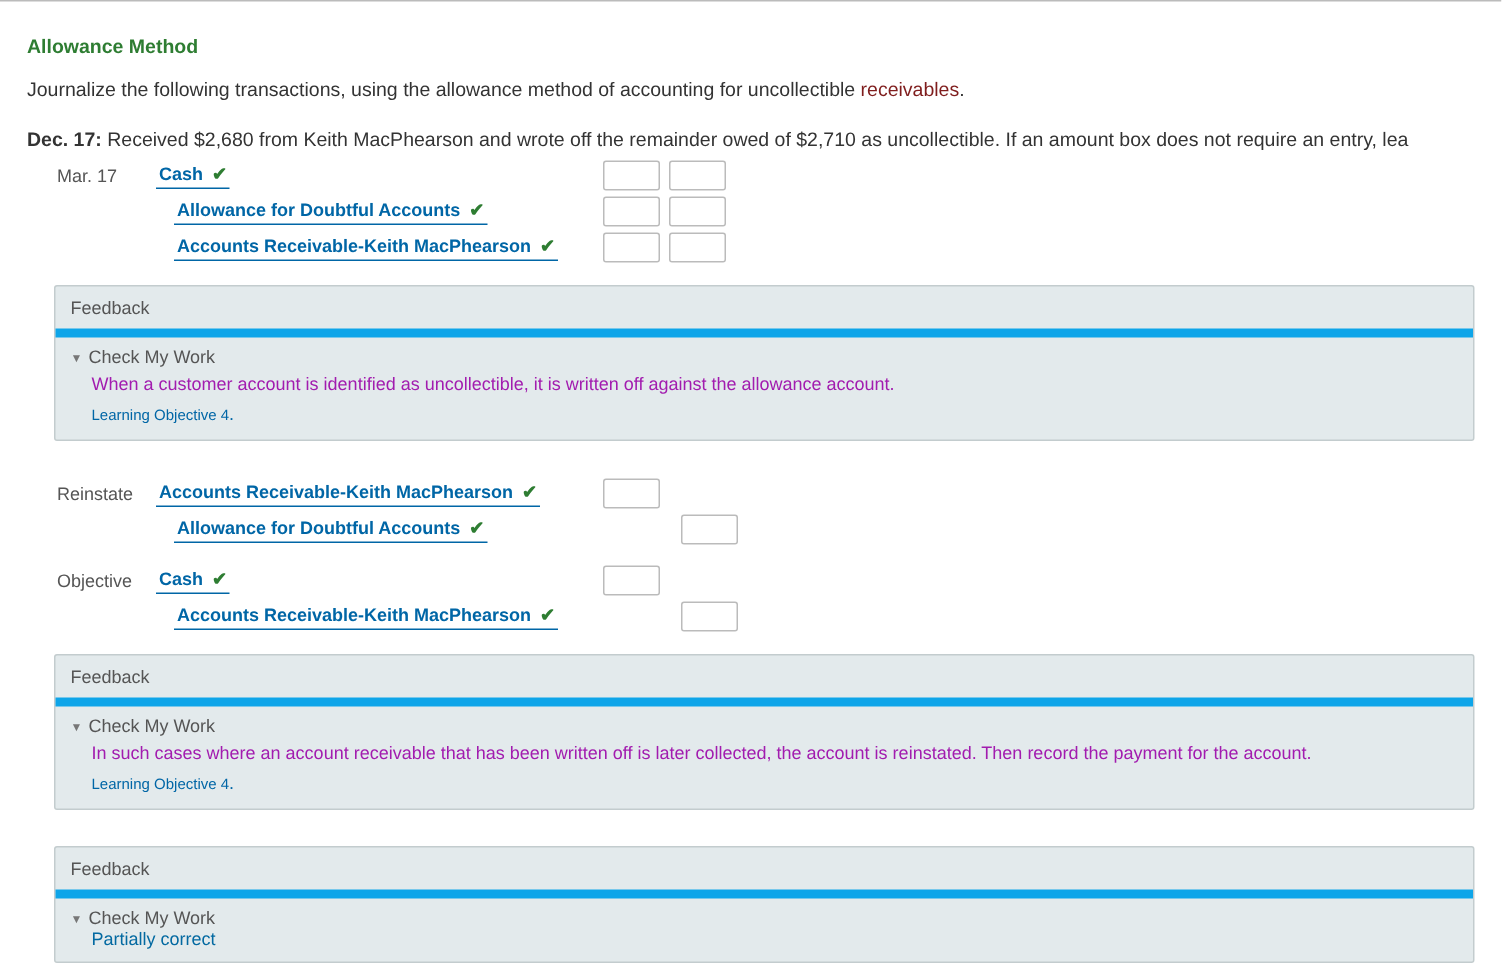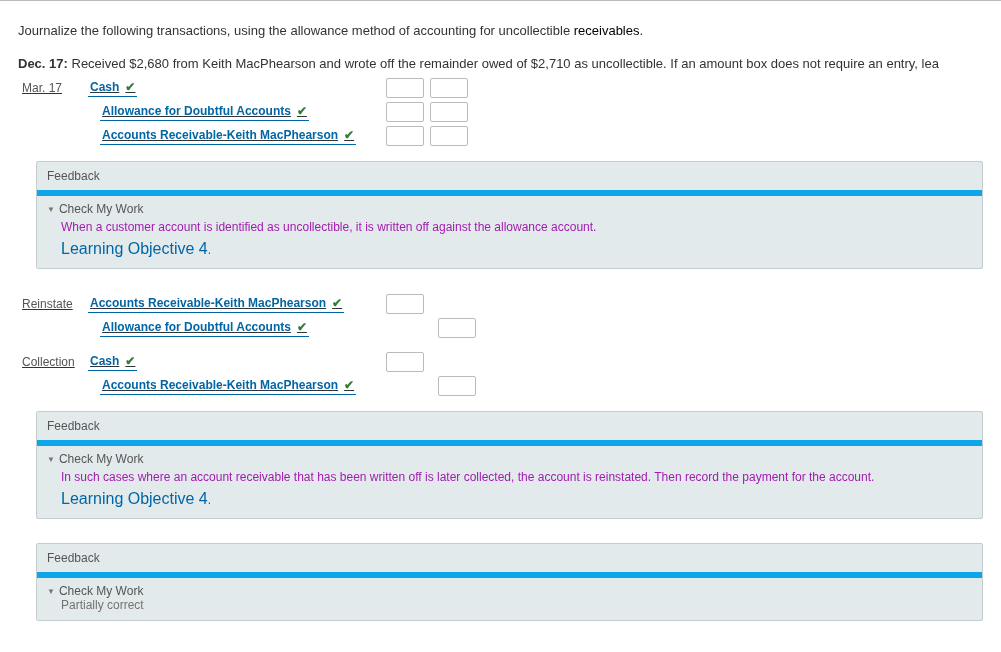--- a/index.html
+++ b/index.html
@@ -18,30 +18,29 @@
   .section-title {
     color: #2e7d32;
     font-weight: bold;
     font-size: 13px;
     margin: 0 0 14px 0;
   }
   .instruction {
     margin: 0 0 18px 0;
     font-size: 13px;
   }
-  .green-link { color: #000000; }
+  .green-link { color: #7f1d1d; }
   .txn-head {
     font-size: 13px;
     margin: 0 0 6px 0;
   }
   .txn-head .date-bold { font-weight: bold; }
   .journal-block {
-    margin-left: 4px;
+    margin-left: 20px;
     margin-bottom: 10px;
-    text-decoration: underline;
   }
   .journal-row {
     display: flex;
     align-items: center;
     height: 22px;
     margin-bottom: 2px;
   }
   .date-col {
     width: 66px;
     font-size: 12px;
@@ -114,27 +113,27 @@
     margin-right: 4px;
     color: #777;
   }
   .fb-text {
     margin: 0 0 6px 14px;
     color: #a21caf;
     font-size: 12px;
   }
   .learning-link {
     color: #0066a6;
-    font-size: 16px;
+    font-size: 10px;
     margin-left: 14px;
     cursor: pointer;
   }
   .partial-line {
     margin-left: 14px;
-    color: #737373;
+    color: #0369a1;
     font-size: 12px;
   }
   .top-rule {
     border-top: 1px solid #bbb;
     margin-bottom: 10px;
   }
   .side-paren {
     position: absolute;
     left: -6px;
     top: 222px;
@@ -143,20 +142,21 @@
   }
 </style>
 </head>
 <body>
 
 <div class="top-rule"></div>
 <span class="side-paren">)</span>
 
 <div class="container">
 
+  <p class="section-title">Allowance Method</p>
 
   <p class="instruction">
     <span>Journalize the following transactions, using the allowance method of accounting for uncollectible </span><span class="green-link">receivables</span><span>.</span>
   </p>
 
   <p class="txn-head">
     <span class="date-bold">Dec. 17:</span><span>  Received $2,680 from Keith MacPhearson and wrote off the remainder owed of $2,710 as uncollectible. If an amount box does not require an entry, lea</span>
   </p>
 
   <div class="journal-block">
@@ -237,21 +237,21 @@
           <span class="check-icon">✔</span>
         </span>
       </div>
       <div class="single-amt-col"></div>
       <div class="single-amt-col"><input class="amt-input" style=""></div>
     </div>
   </div>
 
   <div class="journal-block" style="margin-top:12px;">
     <div class="journal-row">
-      <div class="date-col">Collection</div>
+      <div class="date-col">Objective</div>
       <div class="acct-wrap">
         <span class="acct-link">
           <span>Cash</span>
           <span class="check-icon">✔</span>
         </span>
       </div>
       <div class="single-amt-col"><input class="amt-input" style=""></div>
       <div class="single-amt-col"></div>
     </div>
     <div class="journal-row">

